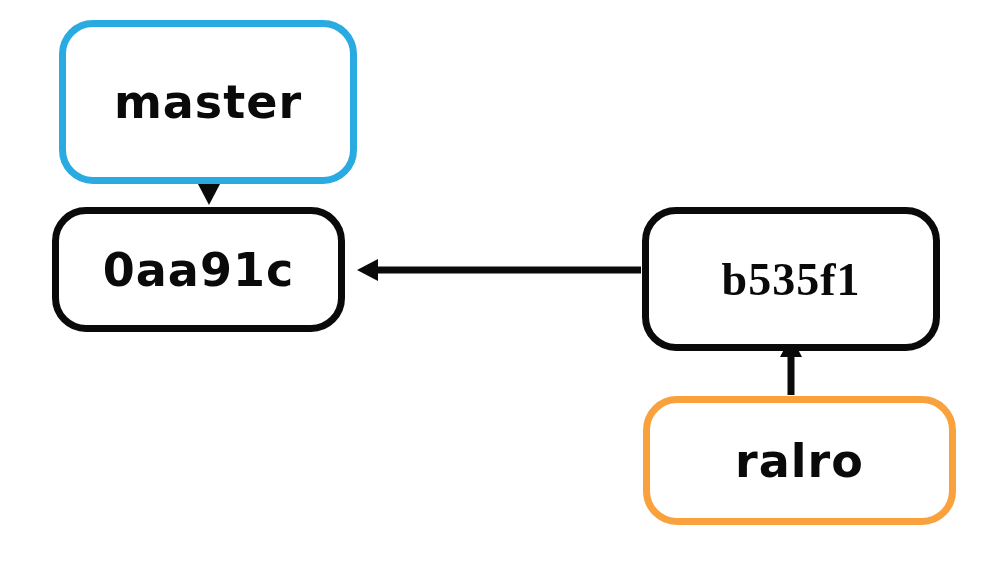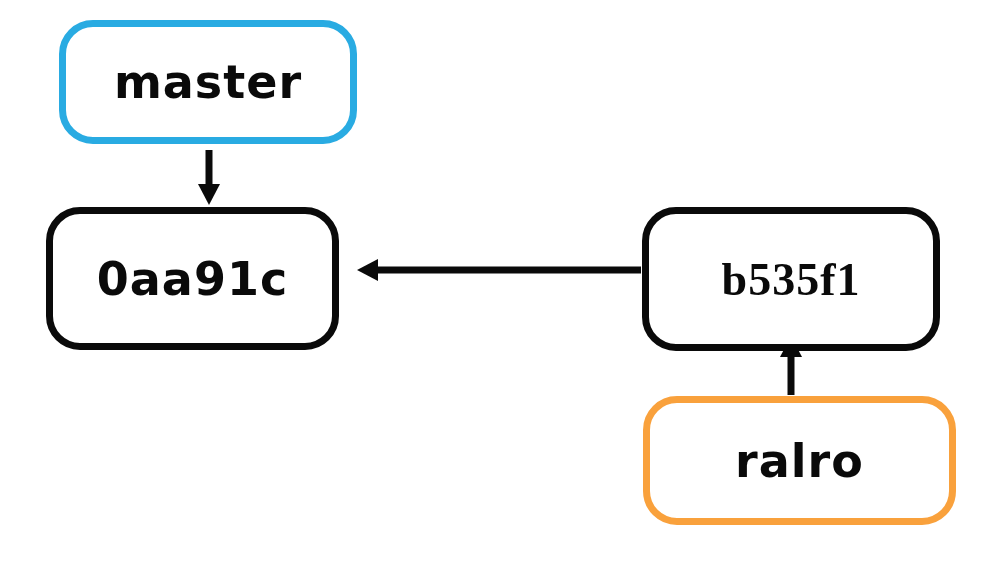--- a/index.html
+++ b/index.html
@@ -32,26 +32,26 @@
     display: flex;
     align-items: center;
     justify-content: center;
     font-weight: bold;
     font-size: 46px;
     letter-spacing: 1px;
     color: #0a0a0a;
   }
   .node-master {
     left: 59px;  top: 20px;
-    width: 298px; height: 124px;
+    width: 298px; height: 164px;
     border-color: #29ABE2;
   }
   .node-c0aa91c {
-    left: 46px;  top: 207px;
-    width: 293px; height: 143px; align-items: center;
+    left: 52px;  top: 207px;
+    width: 293px; height: 125px; align-items: center;
   }
   .node-b535f1 {
     left: 642px; top: 207px;
     width: 298px; height: 144px; font-family: Liberation Serif, serif;
   }
   .node-ralro {
     left: 643px; top: 396px;
     width: 313px; height: 129px;
     border-color: #F9A13C;
   }

